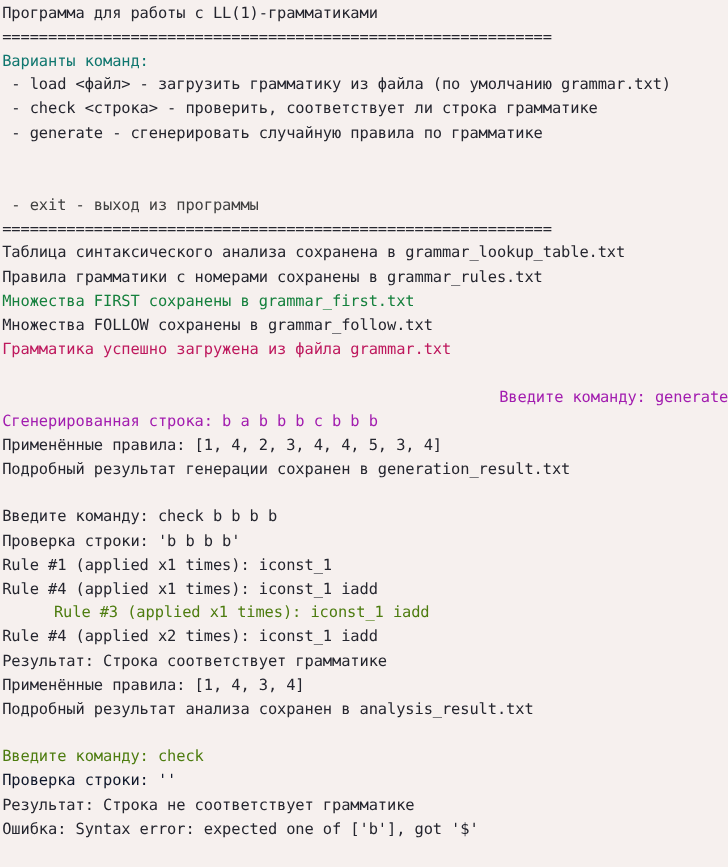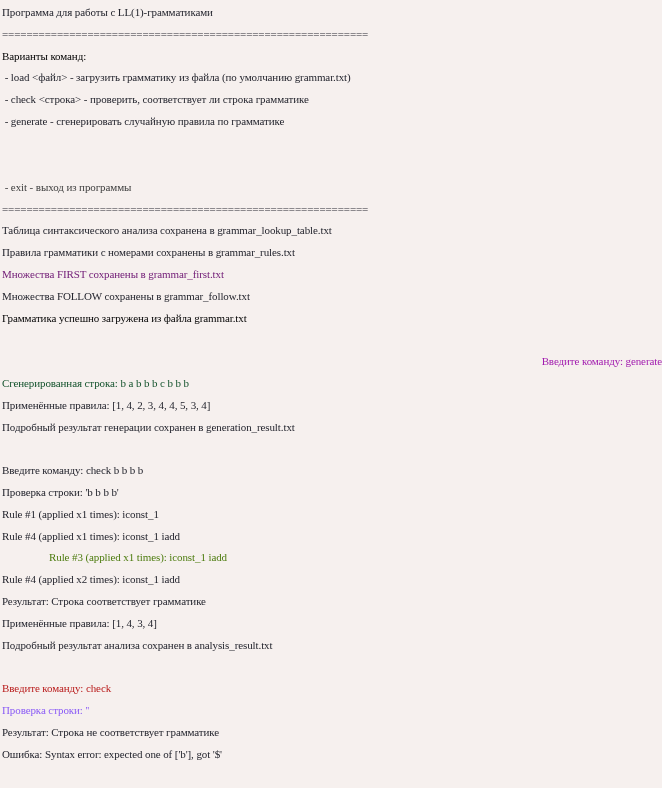--- a/index.html
+++ b/index.html
@@ -13,62 +13,61 @@
     background: #f6f0ee;
     font-family: "DejaVu Sans Mono", "Liberation Mono", monospace;
   }
   .console {
     padding: 2px 0 0 2px;
     width: 660px;
     height: 786px;
     overflow: hidden;
   }
   .line {
-    font-size: 11px;
+    font-size: 14px;
     line-height: 21.8px;
     height: 21.8px;
     white-space: pre;
     color: #24252e;
     letter-spacing: -0.1px;
-    font-family: Liberation Serif, serif;
   }
 </style>
 </head>
 <body style="background: rgb(246, 240, 238);">
 
 <div class="console">
     <div class="line" style="color: rgb(36, 37, 46);">Программа для работы с LL(1)-грамматиками</div>
     <div class="line" style="color: rgb(36, 37, 46);">============================================================</div>
-    <div class="line" style="color: #000000;">Варианты команд:</div>
+    <div class="line" style="color: #0f766e;">Варианты команд:</div>
     <div class="line" style="color: rgb(36, 37, 46);"> - load &lt;файл&gt; - загрузить грамматику из файла (по умолчанию grammar.txt)</div>
     <div class="line" style="color: rgb(36, 37, 46);"> - check &lt;строка&gt; - проверить, соответствует ли строка грамматике</div>
     <div class="line" style="color: rgb(36, 37, 46);"> - generate - сгенерировать случайную правила по грамматике</div>
     <div class="line" style="color: #404040; margin-top: 44px;"> - exit - выход из программы</div>
     <div class="line" style="color: rgb(36, 37, 46);">============================================================</div>
     <div class="line" style="color: rgb(36, 37, 46);">Таблица синтаксического анализа сохранена в grammar_lookup_table.txt</div>
     <div class="line" style="color: rgb(36, 37, 46);">Правила грамматики с номерами сохранены в grammar_rules.txt</div>
-    <div class="line" style="color: #701a75;">Множества FIRST сохранены в grammar_first.txt</div>
+    <div class="line" style="color: #15803d;">Множества FIRST сохранены в grammar_first.txt</div>
     <div class="line" style="color: rgb(36, 37, 46);">Множества FOLLOW сохранены в grammar_follow.txt</div>
-    <div class="line" style="color: #000000;">Грамматика успешно загружена из файла grammar.txt</div>
+    <div class="line" style="color: #be185d;">Грамматика успешно загружена из файла grammar.txt</div>
     <div class="line" style="color: rgb(36, 37, 46);">&nbsp;</div>
     <div class="line" style="color: #a21caf; text-align: right;">Введите команду: generate</div>
-    <div class="line" style="color: #14532d;">Сгенерированная строка: b a b b b c b b b</div>
+    <div class="line" style="color: #a21caf;">Сгенерированная строка: b a b b b c b b b</div>
     <div class="line" style="color: rgb(36, 37, 46);">Применённые правила: [1, 4, 2, 3, 4, 4, 5, 3, 4]</div>
     <div class="line" style="color: rgb(36, 37, 46);">Подробный результат генерации сохранен в generation_result.txt</div>
     <div class="line" style="color: rgb(36, 37, 46);">&nbsp;</div>
     <div class="line" style="color: rgb(36, 37, 46);">Введите команду: check b b b b</div>
     <div class="line" style="color: rgb(36, 37, 46);">Проверка строки: 'b b b b'</div>
     <div class="line" style="color: rgb(36, 37, 46);">Rule #1 (applied x1 times): iconst_1</div>
     <div class="line" style="color: rgb(36, 37, 46);">Rule #4 (applied x1 times): iconst_1 iadd</div>
     <div class="line" style="color: #4d7c0f; margin-left: 47px;">Rule #3 (applied x1 times): iconst_1 iadd</div>
     <div class="line" style="color: rgb(36, 37, 46);">Rule #4 (applied x2 times): iconst_1 iadd</div>
     <div class="line" style="color: rgb(36, 37, 46);">Результат: Строка соответствует грамматике</div>
     <div class="line" style="color: rgb(36, 37, 46);">Применённые правила: [1, 4, 3, 4]</div>
     <div class="line" style="color: rgb(36, 37, 46);">Подробный результат анализа сохранен в analysis_result.txt</div>
     <div class="line" style="color: rgb(36, 37, 46);">&nbsp;</div>
-    <div class="line" style="color: #b91c1c;">Введите команду: check</div>
-    <div class="line" style="color: #8b5cf6;">Проверка строки: ''</div>
+    <div class="line" style="color: #4d7c0f;">Введите команду: check</div>
+    <div class="line" style="color: #0f172a;">Проверка строки: ''</div>
     <div class="line" style="color: rgb(36, 37, 46);">Результат: Строка не соответствует грамматике</div>
     <div class="line" style="color: rgb(36, 37, 46);">Ошибка: Syntax error: expected one of ['b'], got '$'</div>
     <div class="line" style="color: rgb(36, 37, 46);">&nbsp;</div>
     <div class="line" style="color: rgb(36, 37, 46); text-align: right;">Введите команду: exit</div>
     <div class="line" style="color: rgb(36, 37, 46);">Выход из программы.</div>
   </div>
 
 </body></html>

